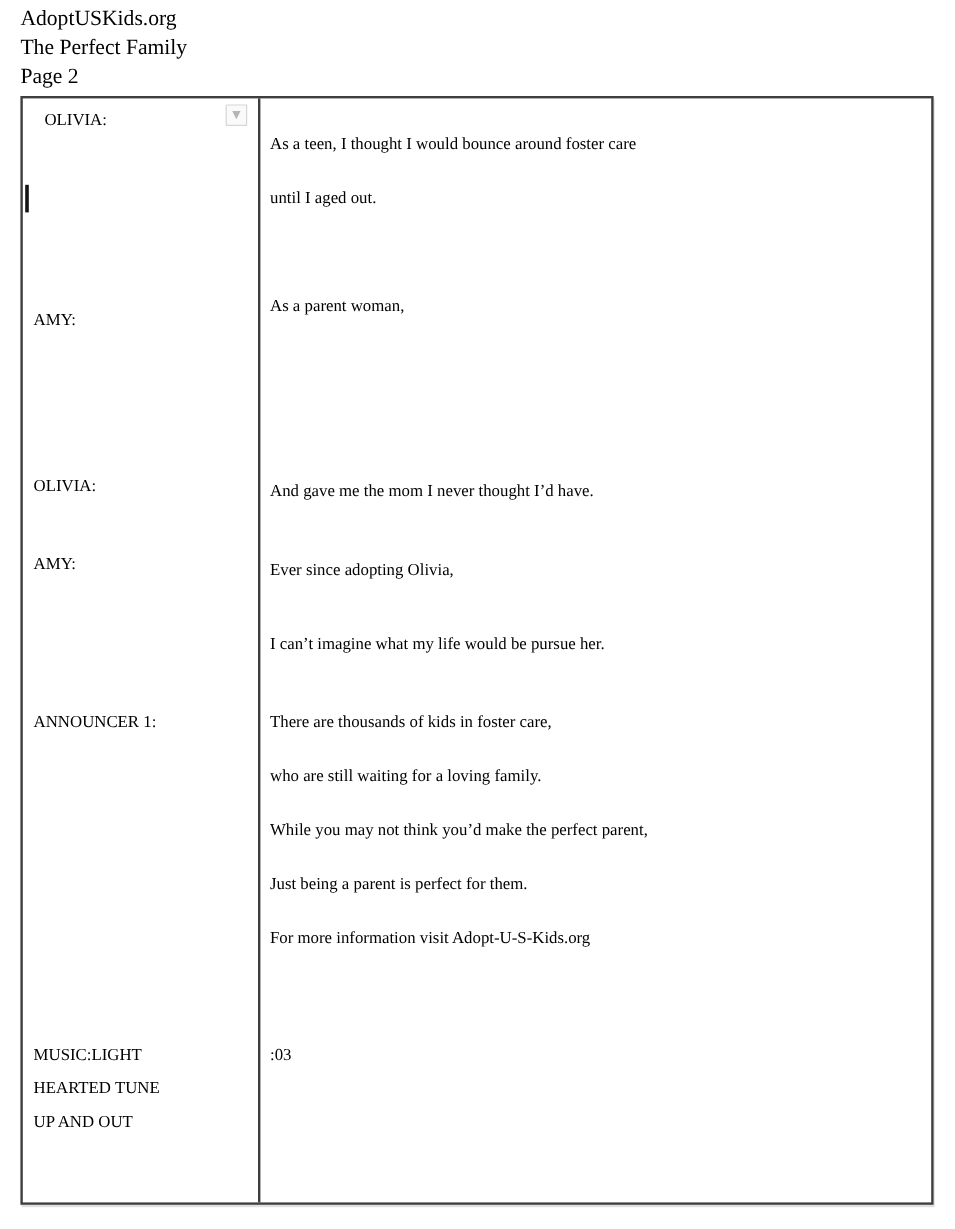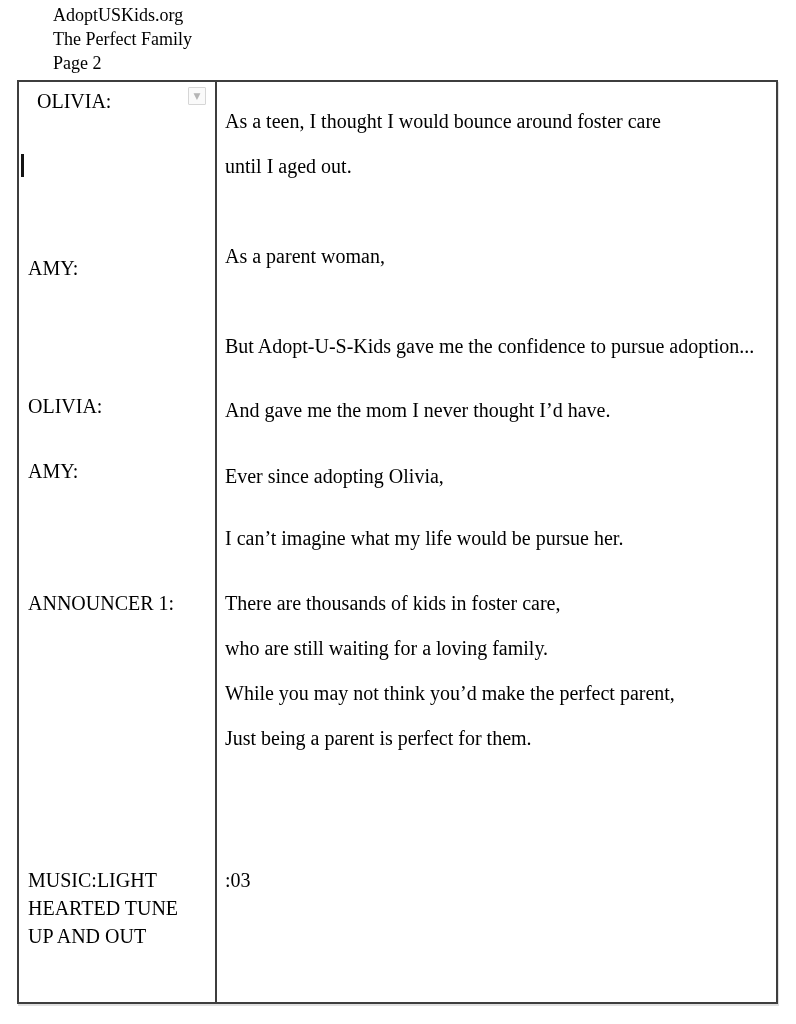--- a/index.html
+++ b/index.html
@@ -15,21 +15,20 @@
     font-family: "Liberation Serif", "DejaVu Serif", serif;
     color: #000000;
     overflow: hidden;
   }
   .hline {
     position: absolute;
     left: 17px;
     font-size: 18px;
     line-height: 22px;
     white-space: pre;
-    margin-left: 36px;
   }
   .script-table {
     position: absolute;
     left: 17px;
     top: 80px;
     width: 757px;
     height: 920px;
     border: 2px solid #3e3e3e;
     background: #ffffff;
     box-shadow: 1px 2px 0 rgba(0,0,0,0.12);
@@ -37,21 +36,21 @@
   .col-divider {
     position: absolute;
     left: 196px;
     top: 0;
     bottom: 0;
     width: 2px;
     background: #3e3e3e;
   }
   .speaker, .dline {
     position: absolute;
-    font-size: 20px;
+    font-size: 14px;
     line-height: 22px;
     white-space: pre;
     text-align: center;
   }
   .speaker { left: 9px; }
   .dline   { left: 206px; }
   .u { text-underline-offset: 2px; }
   .dropdown-btn {
     position: absolute;
     left: 169px;
@@ -100,34 +99,34 @@
     </div>
 
     <div class="caret"></div>
 
     <div class="speaker" style="top:8px; left:18px">OLIVIA:</div>
     <div class="dline" style="top:28px">As a teen, I thought I would bounce around foster care</div>
     <div class="dline" style="top:73px">until I aged out.</div>
 
     <div class="speaker" style="top:175px">AMY:</div>
     <div class="dline" style="top:163px">As a parent woman,</div>
-    <div class="dline" style="top:253px">But Adopt-U-S-Kids gave me the confidence to pursue adoption...</div>
 
     <div class="speaker" style="top:313px">OLIVIA:</div>
     <div class="dline" style="top:317px">And gave me the mom I never thought I’d have.</div>
 
     <div class="speaker" style="top:378px">AMY:</div>
     <div class="dline" style="top:383px">Ever since adopting Olivia,</div>
     <div class="dline" style="top:445px">I can’t imagine what my life would be pursue her.</div>
 
     <div class="speaker" style="top:510px">ANNOUNCER 1:</div>
     <div class="dline" style="top:510px">There are thousands of kids in foster care,</div>
     <div class="dline" style="top:555px">who are still waiting for a loving family.</div>
     <div class="dline" style="top:600px">While you may not think you’d make the perfect parent,</div>
     <div class="dline" style="top:645px">Just being a parent is perfect for them.</div>
+    <div class="dline" style="top:690px">For more information visit Adopt-U-S-Kids.org</div>
 
     <div class="speaker u" style="top:787px">MUSIC:LIGHT</div>
     <div class="speaker u" style="top:815px">HEARTED TUNE</div>
     <div class="speaker u" style="top:843px">UP AND OUT</div>
     <div class="dline u" style="top:787px">:03</div>
 
   </div>
 </div>
 
 </body></html>

